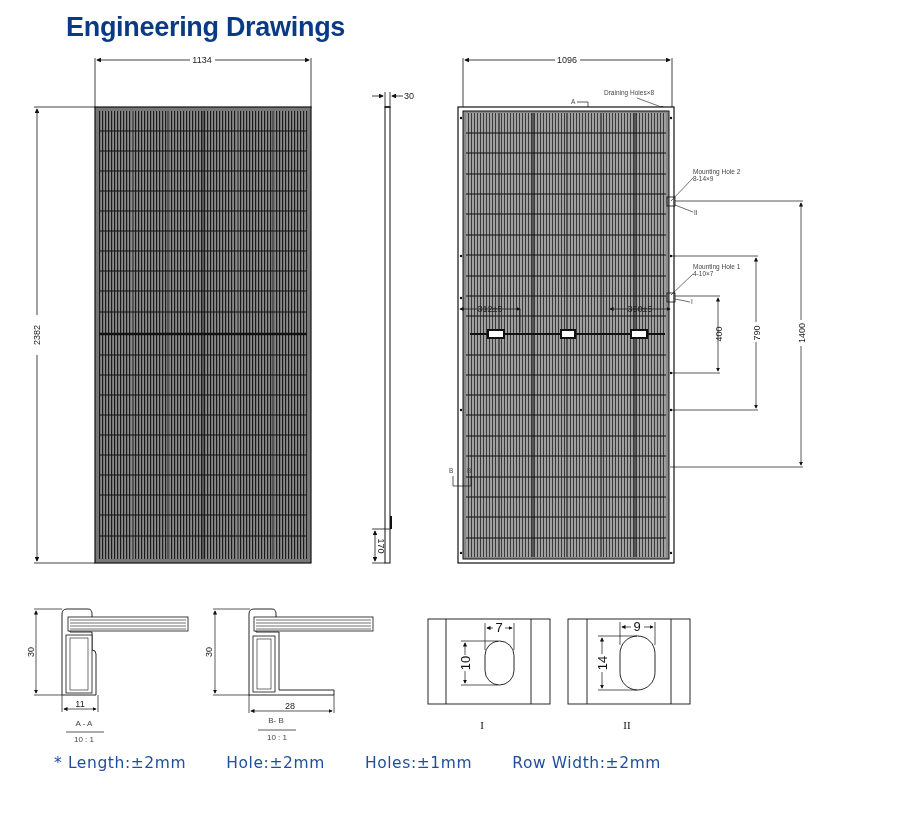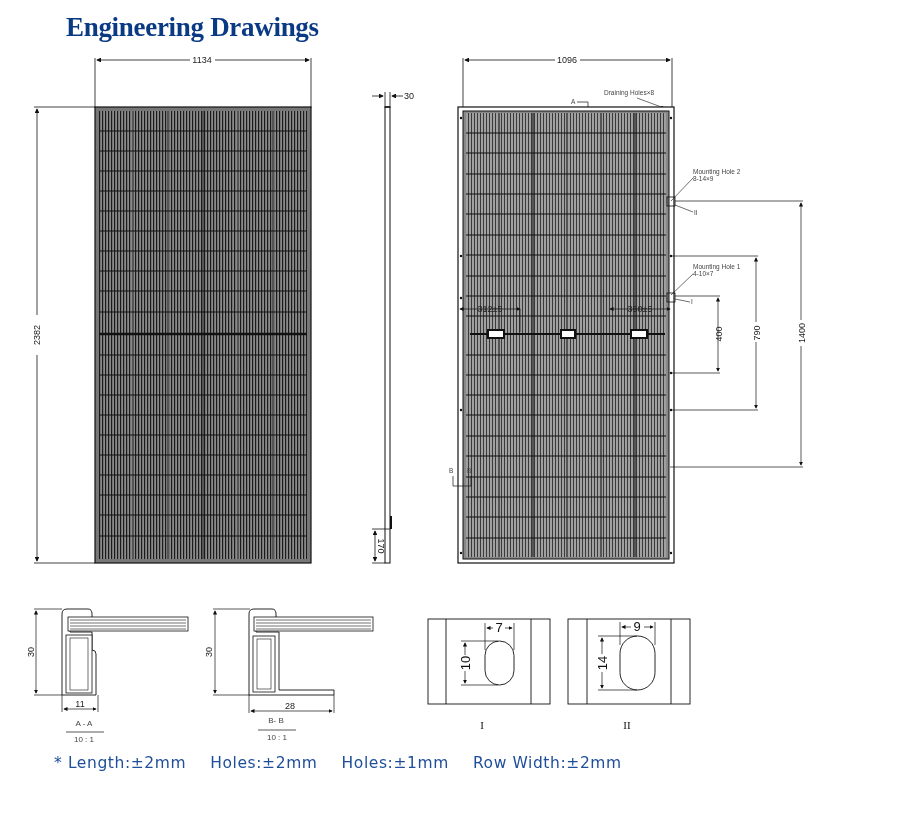--- a/index.html
+++ b/index.html
@@ -1,19 +1,19 @@
 <!DOCTYPE html>
 <html><head>
 <meta charset="utf-8">
 <style>
   html, body { margin:0; padding:0; background:#ffffff; }
   body { width:924px; height:835px; position:relative; overflow:hidden; font-family:"Liberation Sans", sans-serif; }
-  .title { position:absolute; left:66px; top:12px; font-size:27px; font-weight:bold; color:#0b3a85; letter-spacing:-0.3px; font-family:Liberation Serif, serif; }
+  .title { position:absolute; left:66px; top:12px; font-size:27px; font-weight:bold; color:#0b3a85; letter-spacing:-0.3px; font-family:Liberation Sans, sans-serif; }
   svg.drawing { position:absolute; left:0; top:0; }
-  .note { position:absolute; left:54px; top:754px; font-size:15.5px; color:#1f4e9b; font-family:"DejaVu Sans", sans-serif; letter-spacing:0.6px; display:flex; gap:24px; }
+  .note { position:absolute; left:54px; top:754px; font-size:15.5px; color:#1f4e9b; font-family:"DejaVu Sans", sans-serif; letter-spacing:0.6px; display:flex; gap:40px; }
   .dim { font-family:"Liberation Sans", sans-serif; font-size:9px; fill:#222; }
   .small { font-family:"Liberation Sans", sans-serif; font-size:6.5px; fill:#444; }
   .det { font-family:"Liberation Sans", sans-serif; font-size:13px; fill:#111; }
   .roman { font-family:"Liberation Serif", serif; font-size:11px; fill:#111; }
 </style>
 </head>
 <body>
 
 <div class="title">Engineering Drawings</div>
 
@@ -288,16 +288,16 @@
     <line x1="598" y1="690" x2="637" y2="690" stroke="#111" stroke-width="0.7"></line>
     <line x1="602" y1="638" x2="602" y2="688" stroke="#111" stroke-width="0.7" marker-start="url(#arr)" marker-end="url(#arr)"></line>
     <rect x="596" y="654" width="12" height="18" fill="#fff"></rect>
     <text class="det" x="607" y="663" text-anchor="middle" transform="rotate(-90 607 663)">14</text>
     <text class="roman" x="627" y="729" text-anchor="middle">II</text>
   </g>
 </svg>
 
 <div class="note">
   <span>* Length:±2mm</span>
-  <span>Holes:±2mm</span>
+  <span>Hole:±2mm</span>
   <span>Holes:±1mm</span>
   <span>Row Width:±2mm</span>
 </div>
 
 </body></html>

